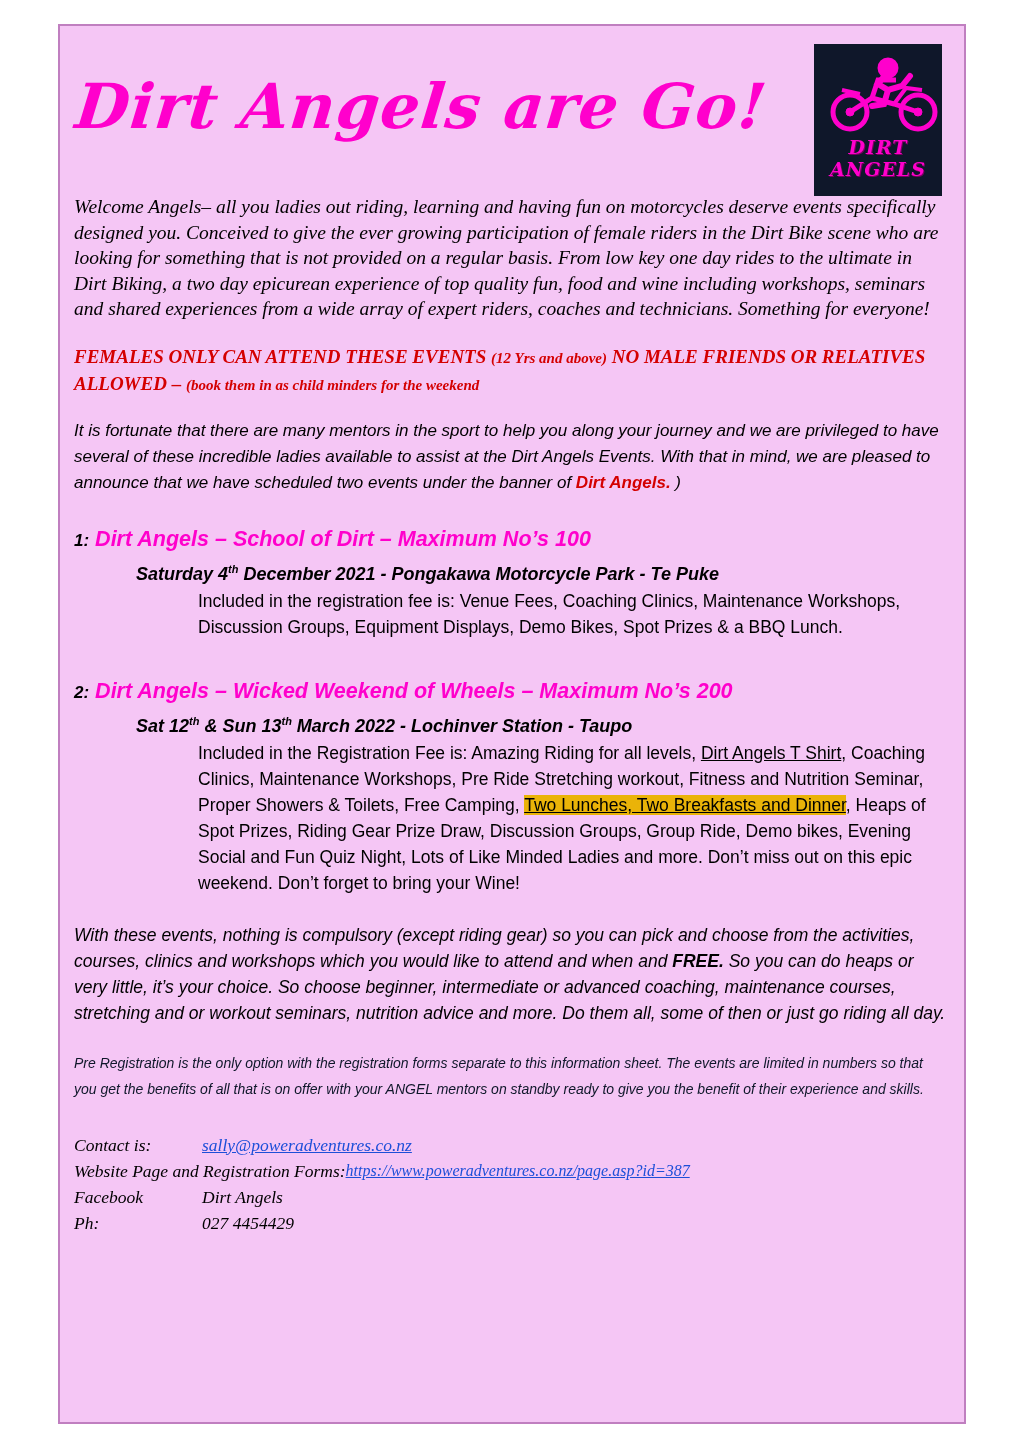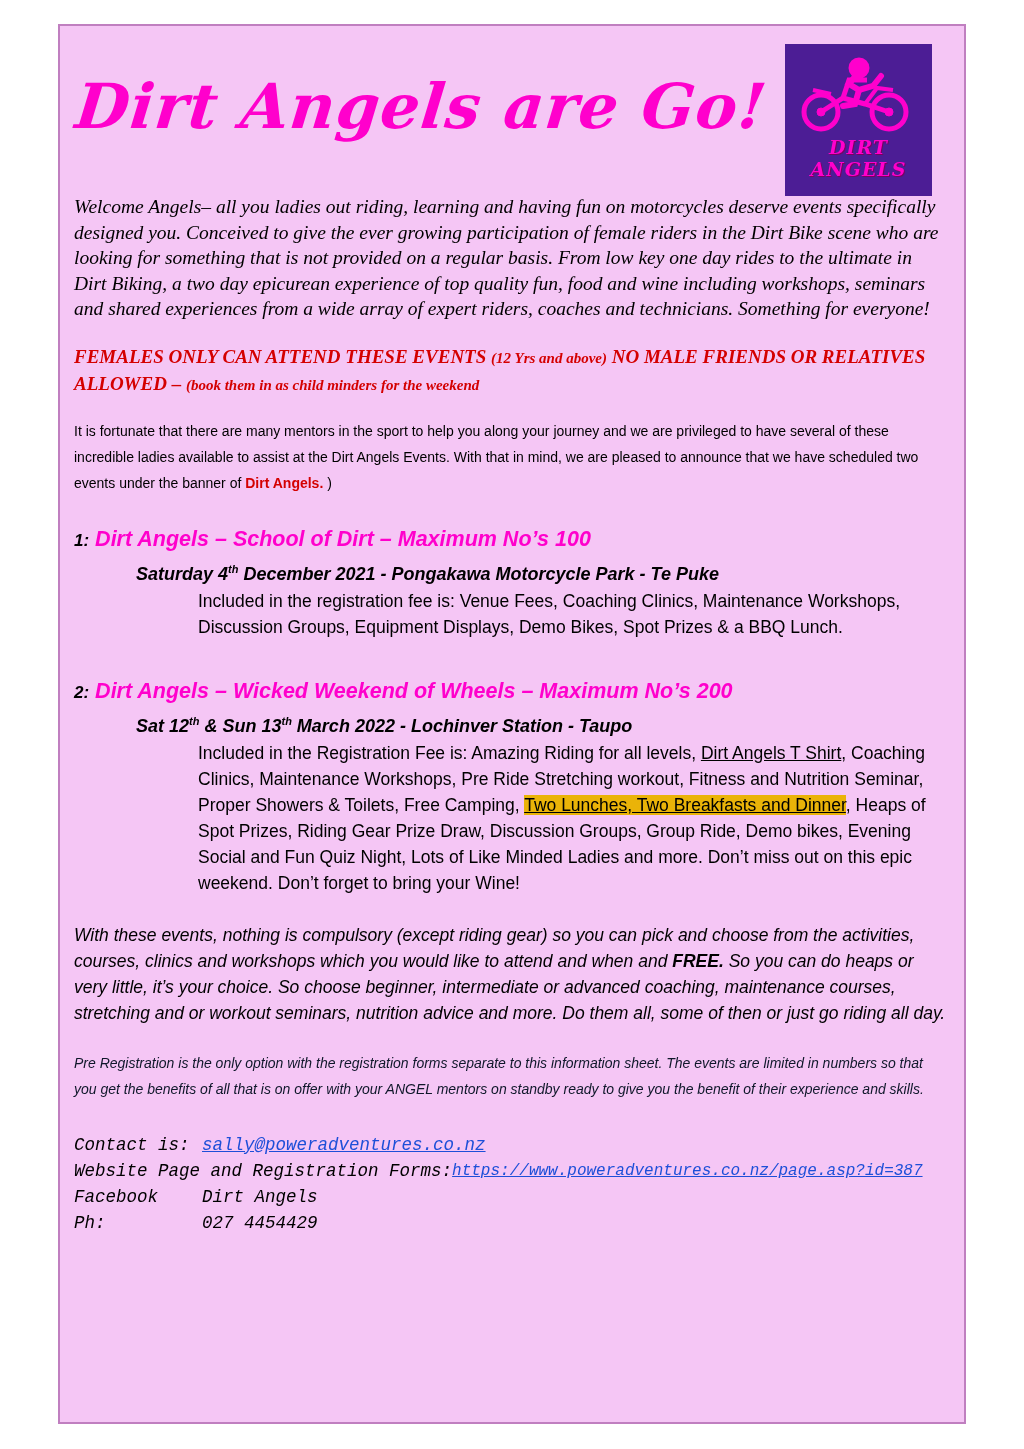--- a/index.html
+++ b/index.html
@@ -43,25 +43,25 @@
     font-style: italic;
     font-weight: bold;
     font-size: 62px;
     color: #ff00cc;
     letter-spacing: 1px;
     transform: skewX(-6deg);
     white-space: nowrap;
   }
   .logo {
     position: absolute;
-    right: 32px;
+    right: 22px;
     top: 18px;
-    width: 147px;
+    width: 128px;
     height: 152px;
-    background: #4c1d95;
+    background: #0f172a;
     overflow: hidden;
   }
   .logo .bike {
     position: absolute;
     left: 12px;
     top: 10px;
     width: 116px;
     height: 82px;
   }
   .logo .logotext {
@@ -101,21 +101,22 @@
     font-size: 19px;
     line-height: 25px;
     color: #d40000;
     margin-bottom: 20px;
   }
   .females .small {
     font-size: 15px;
   }
   .mentors {
     font-family: "Liberation Sans", sans-serif;
-    font-size: 14px;
+    font-style: italic;
+    font-size: 17px;
     line-height: 26px;
     color: #000000;
     margin-bottom: 28px;
   }
   .mentors .redbold {
     color: #d40000;
     font-weight: bold;
   }
   .evt {
     margin-bottom: 6px;
@@ -175,21 +176,21 @@
     font-family: "Liberation Sans", sans-serif;
     font-style: italic;
     font-size: 14px;
     line-height: 26px;
     color: #0f172a;
     margin-top: 24px;
   }
   
   .contact {
     margin-top: 30px;
-    font-family: Liberation Mono, monospace;
+    font-family: Liberation Serif, serif;
     font-style: italic;
     font-size: 17.5px;
     line-height: 26px;
     color: #000000;
   }
   .contact-row {
     display: flex;
   }
   .contact-label {
     width: 128px;

